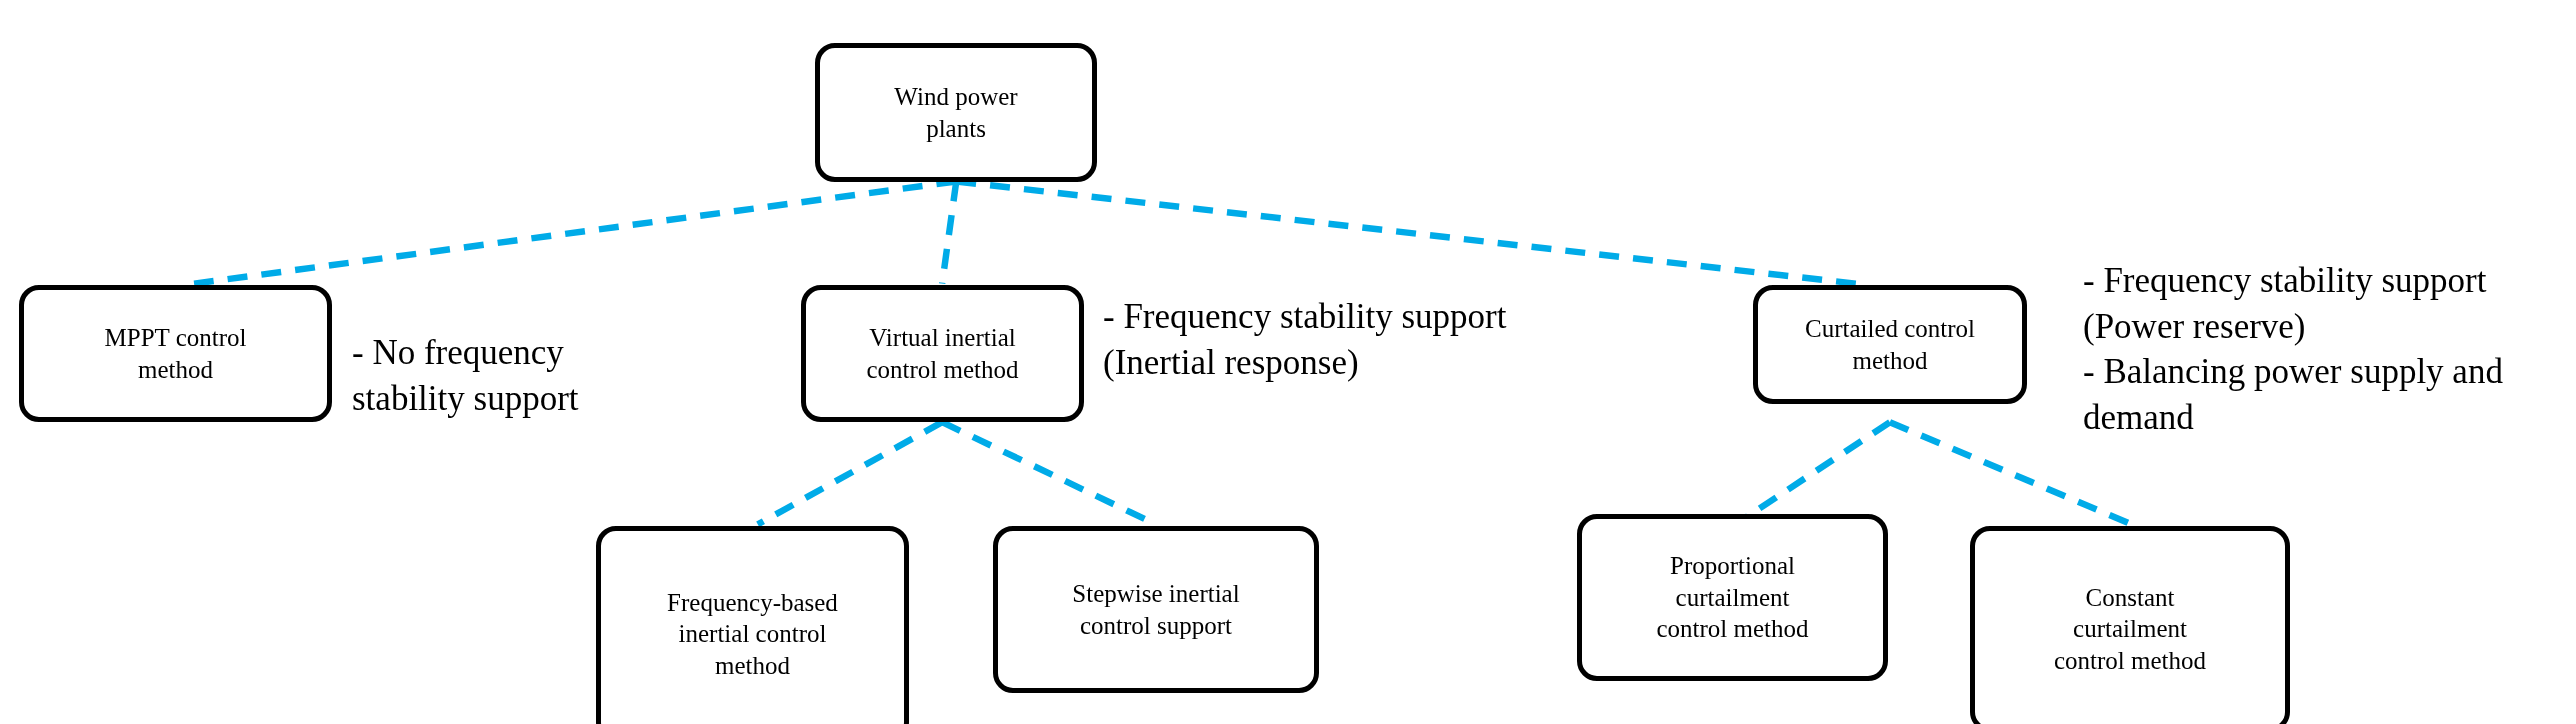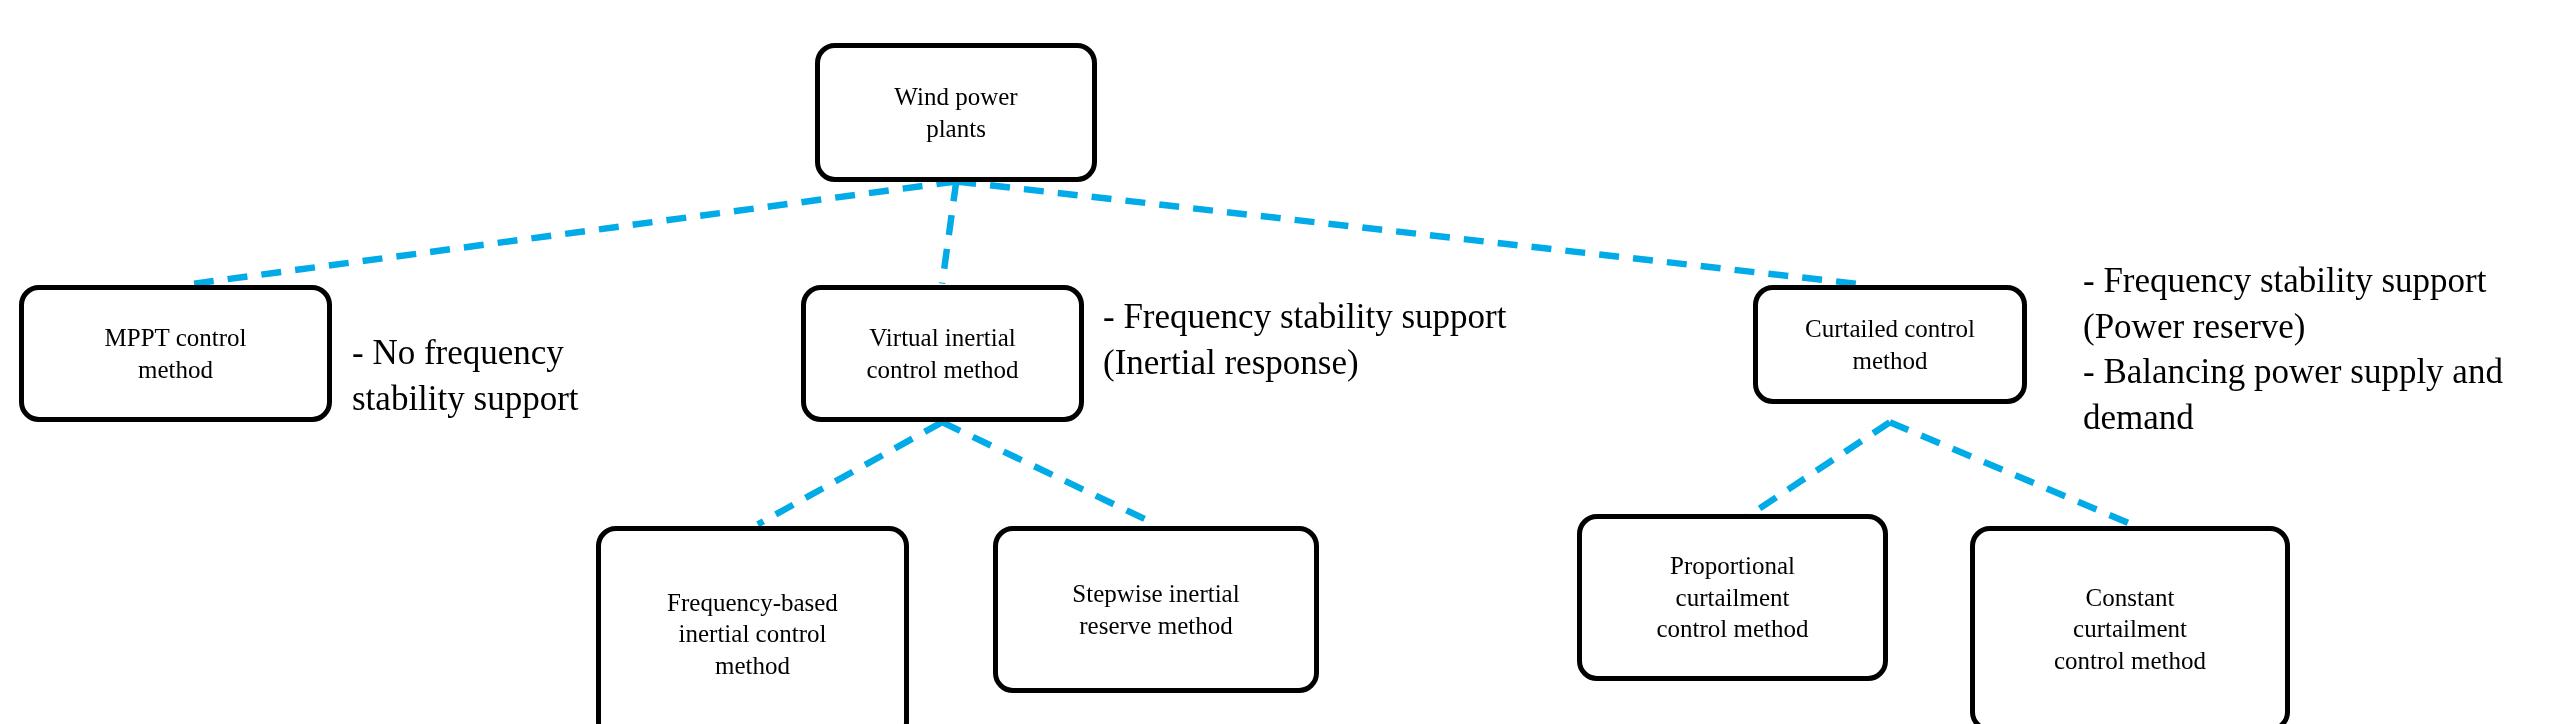--- a/index.html
+++ b/index.html
@@ -86,21 +86,21 @@
   <div class="annot" style="left:2083px; top:258px; width:505px;">- Frequency stability support
 (Power reserve)
 - Balancing power supply and
 demand</div>
 
   <div class="node" style="left:596px; top:526px; width:313px; height:216px;">Frequency-based
 inertial control
 method</div>
 
   <div class="node" style="left:993px; top:526px; width:326px; height:167px;">Stepwise inertial
-reserve method</div>
+control support</div>
 
   <div class="node" style="left:1577px; top:514px; width:311px; height:167px;">Proportional
 curtailment
 control method</div>
 
   <div class="node" style="left:1970px; top:526px; width:320px; height:206px;">Constant
 curtailment
 control method</div>
 
 </div>

